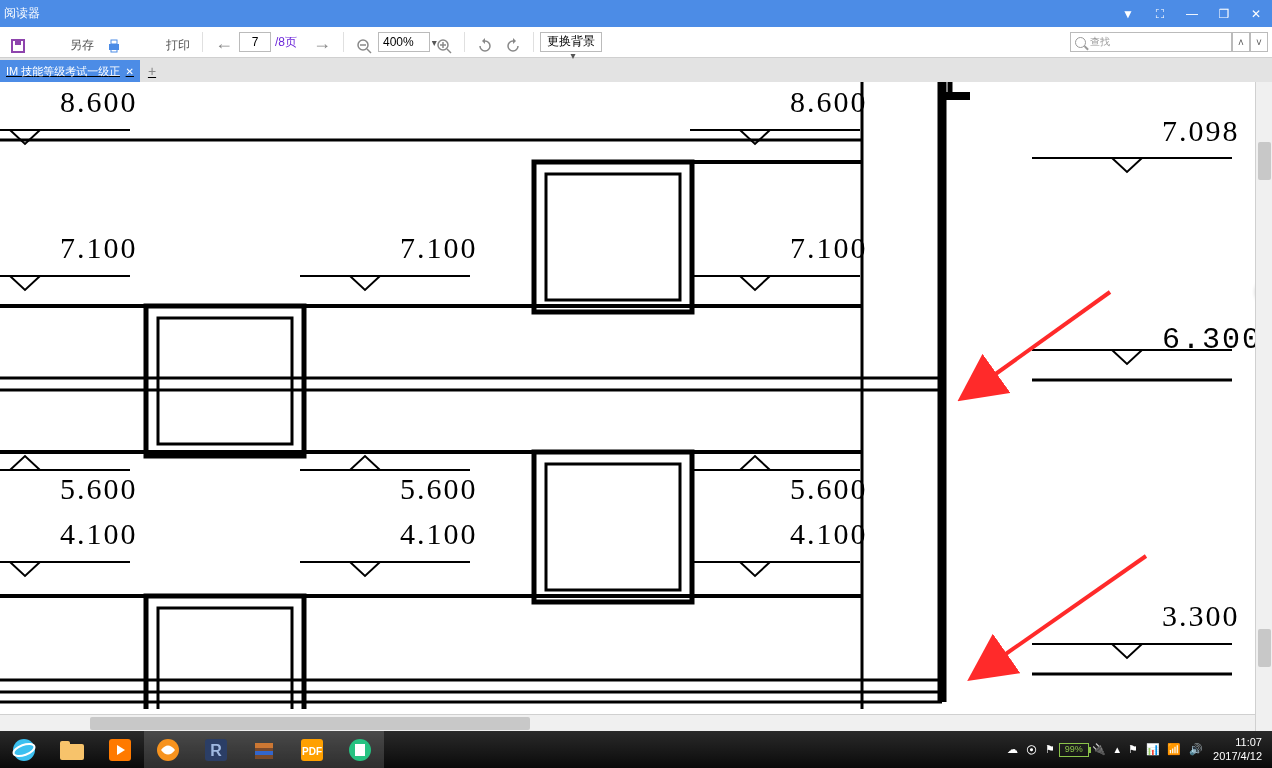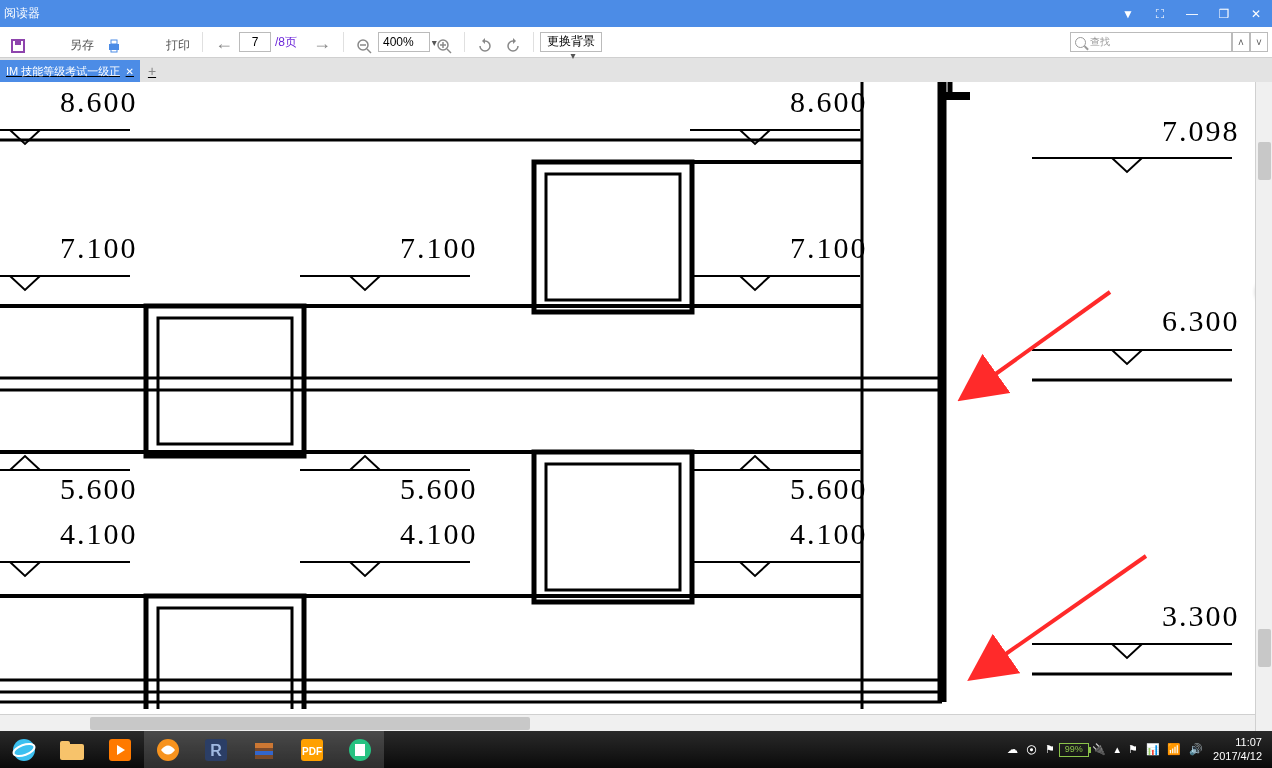--- a/index.html
+++ b/index.html
@@ -258,21 +258,21 @@
       <line x1="1110" y1="210" x2="990" y2="296" stroke="#ff2a2a" stroke-width="4" marker-end="url(#ah)"></line>
       <line x1="1146" y1="474" x2="1000" y2="576" stroke="#ff2a2a" stroke-width="4" marker-end="url(#ah)"></line>
     </svg>
 
     <div class="lg-text" style="position:absolute;left:60px;top:3px;">8.600</div>
     <div class="lg-text" style="position:absolute;left:790px;top:3px;">8.600</div>
     <div class="lg-text" style="position:absolute;left:1162px;top:32px;">7.098</div>
     <div class="lg-text" style="position:absolute;left:60px;top:149px;">7.100</div>
     <div class="lg-text" style="position:absolute;left:400px;top:149px;">7.100</div>
     <div class="lg-text" style="position:absolute;left:790px;top:149px;">7.100</div>
-    <div class="lg-text" style="position:absolute;left:1162px;top:222px;">6.300</div>
+    <div class="lg-text" style="position:absolute;left:1162px;top:241px;font-family:Liberation Mono, monospace;">6.300</div>
     <div class="lg-text" style="position:absolute;left:60px;top:390px;">5.600</div>
     <div class="lg-text" style="position:absolute;left:400px;top:390px;">5.600</div>
     <div class="lg-text" style="position:absolute;left:790px;top:390px;">5.600</div>
     <div class="lg-text" style="position:absolute;left:60px;top:435px;">4.100</div>
     <div class="lg-text" style="position:absolute;left:400px;top:435px;">4.100</div>
     <div class="lg-text" style="position:absolute;left:790px;top:435px;">4.100</div>
     <div class="lg-text" style="position:absolute;left:1162px;top:517px;">3.300</div>
   </div>
 
   <div class="badge-green" style="top:198px;">

